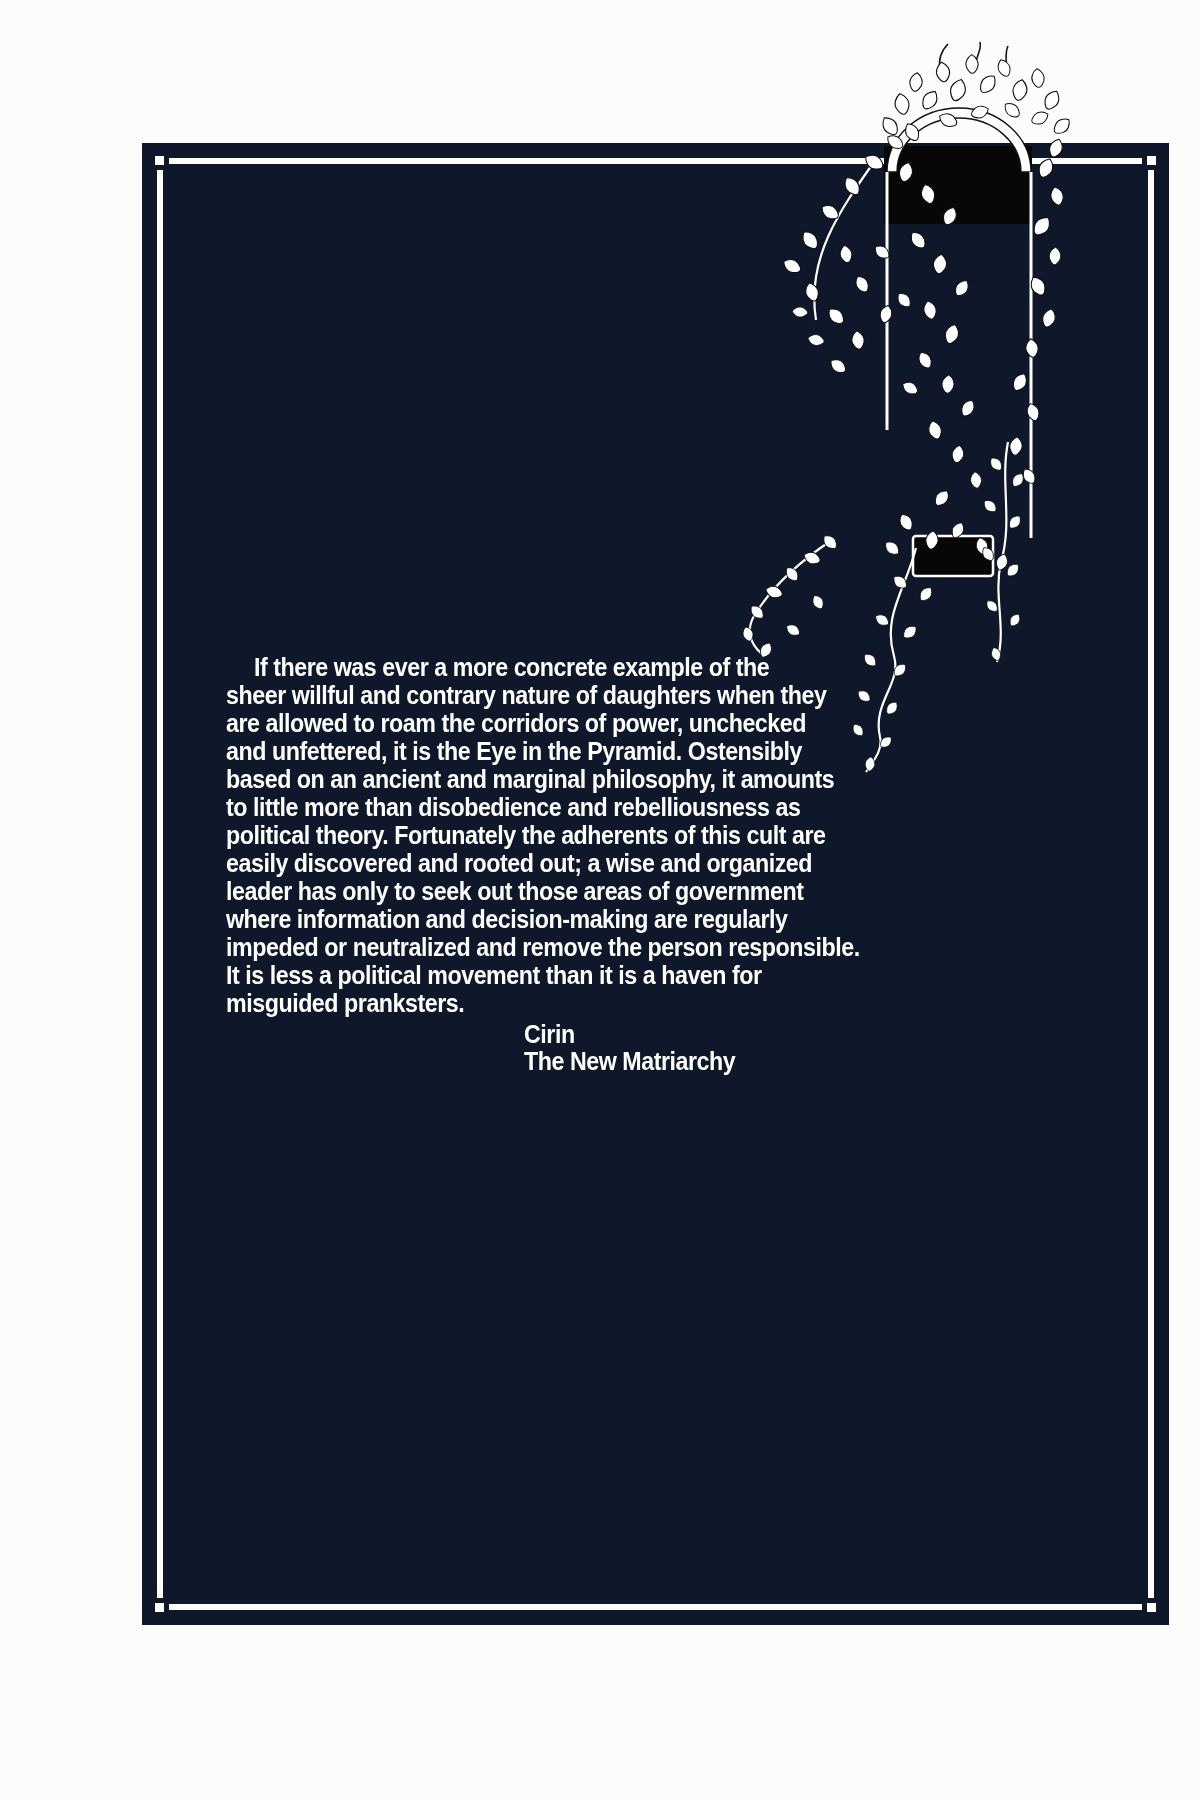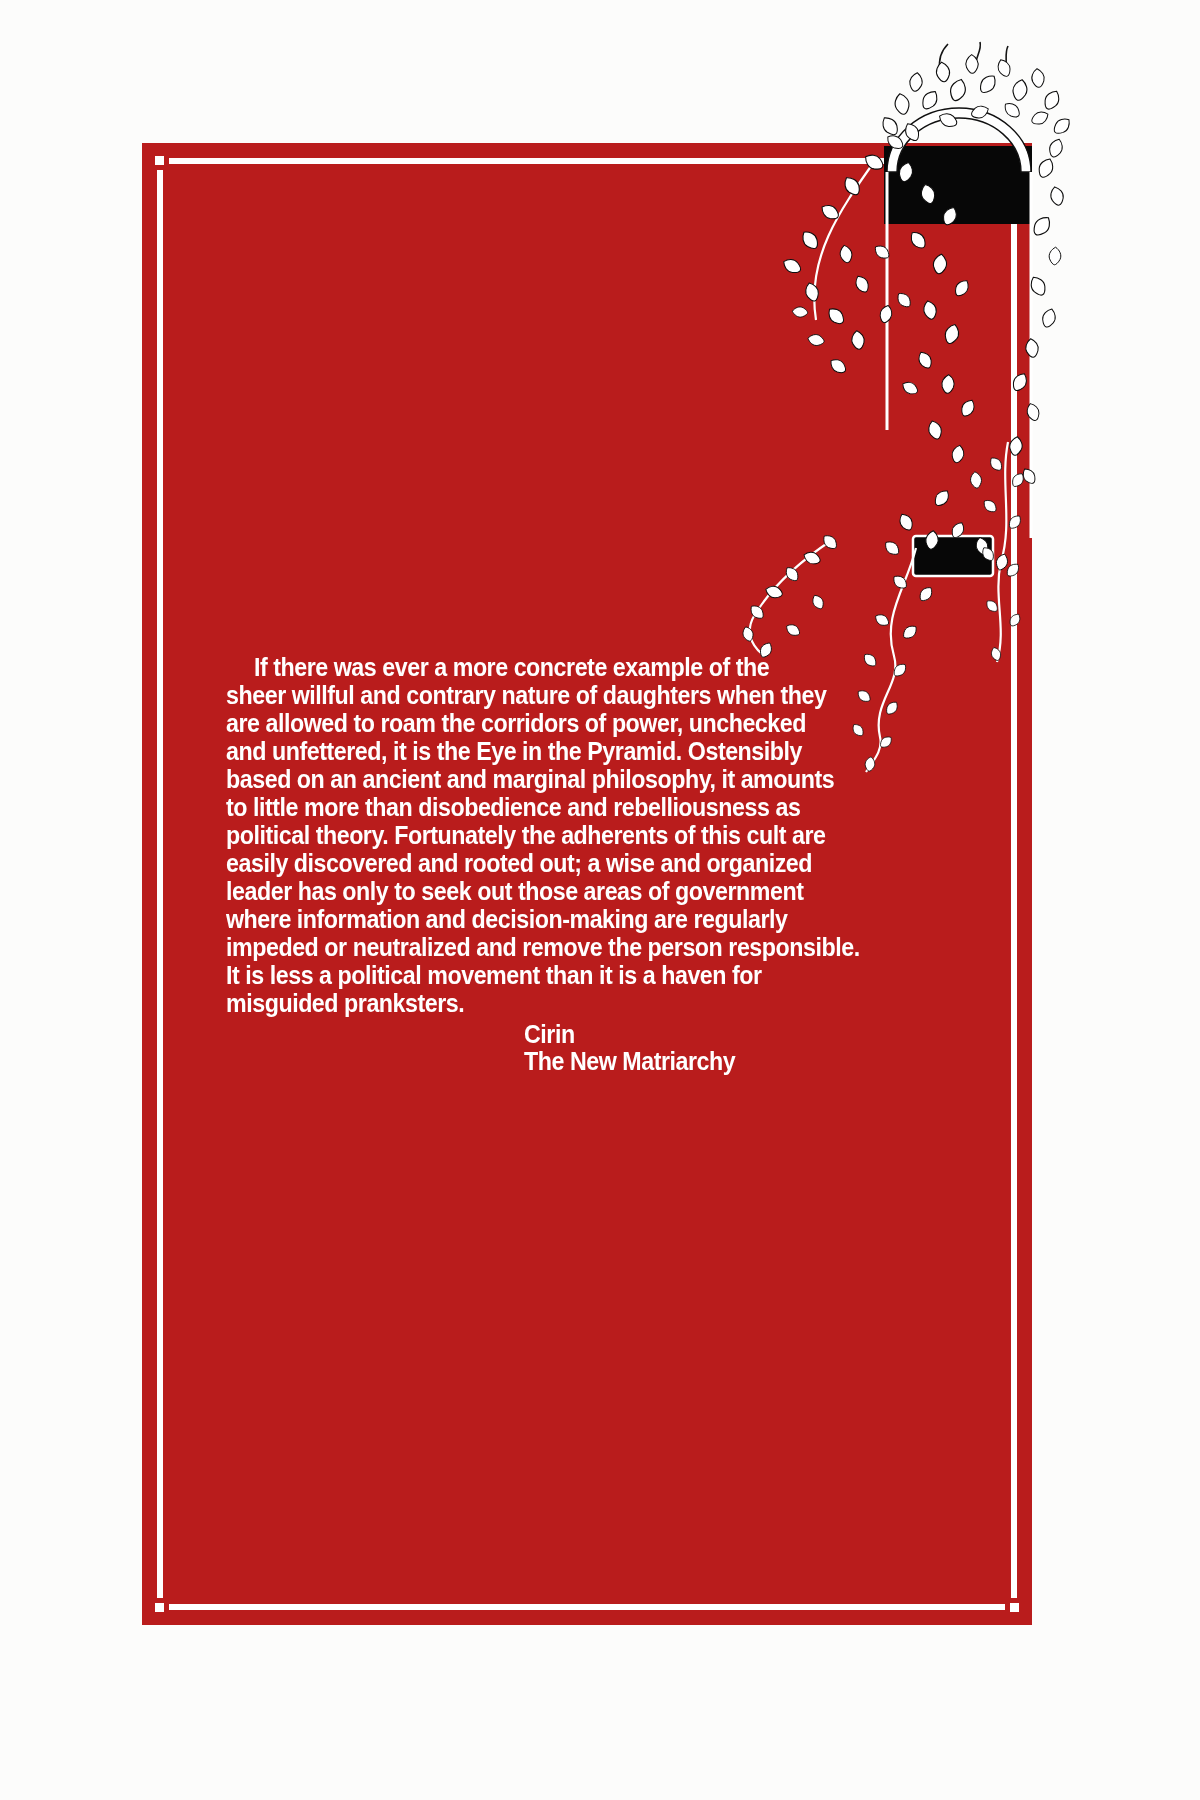--- a/index.html
+++ b/index.html
@@ -4,22 +4,22 @@
 <style>
   html,body{margin:0;padding:0;}
   body{
     width:1200px;height:1800px;position:relative;overflow:hidden;
     background:#fcfcfb;
     font-family:"Liberation Sans","DejaVu Sans",sans-serif;
   }
   .page{position:absolute;inset:0;}
   
   .panel{
-    position:absolute;left:142px;top:143px;width:890px;height:1482px;
-    background:#b91c1c;
+    position:absolute;left:142px;top:143px;width:1027px;height:1482px;
+    background:#0f172a;
   }
   
   .bl{position:absolute;background:#ffffff;}
   .bl-top{left:27px;right:27px;top:15px;height:6px;}
   .bl-bottom{left:27px;right:27px;bottom:15px;height:6px;}
   .bl-left{top:27px;bottom:27px;left:15px;width:6px;}
   .bl-right{top:27px;bottom:27px;right:15px;width:6px;}
   .bsq{position:absolute;width:9px;height:9px;background:#ffffff;}
   .bsq-tl{left:13px;top:13px;}
   .bsq-tr{right:13px;top:13px;}

